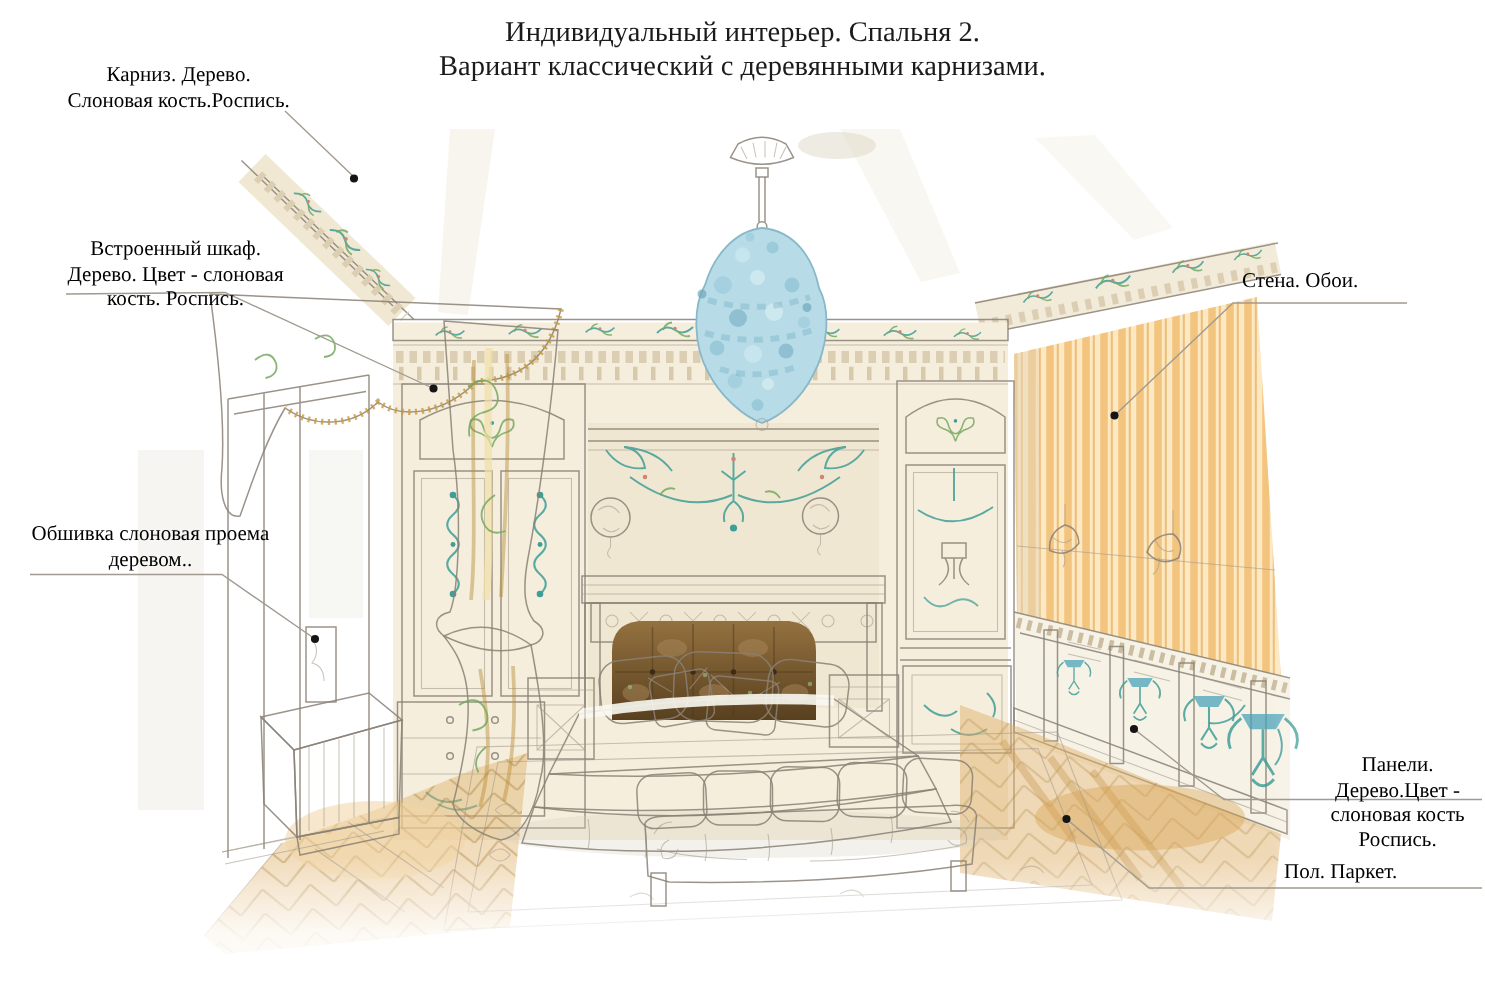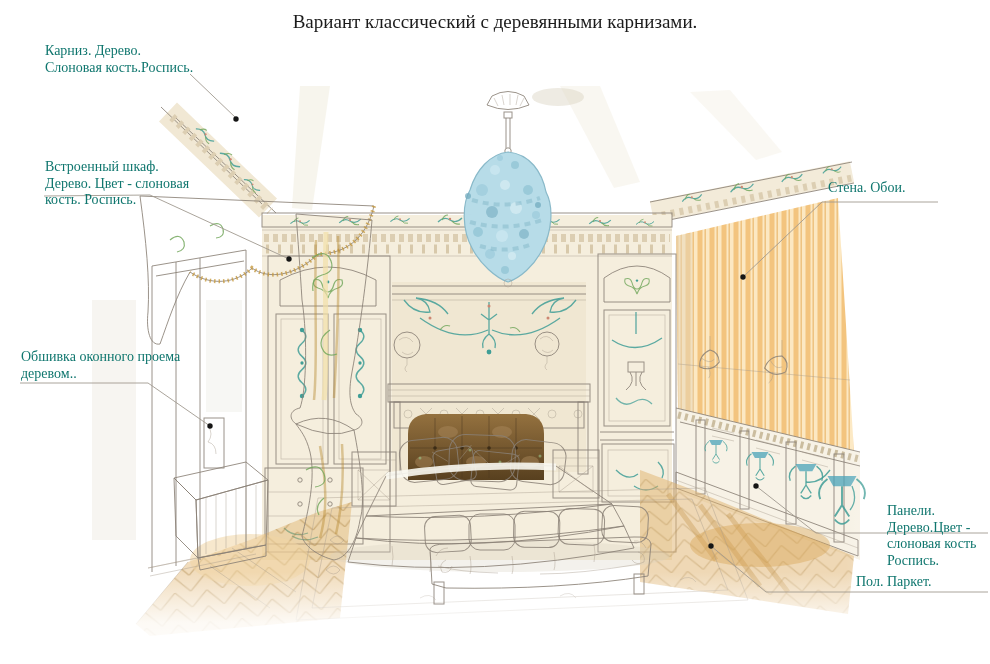--- a/index.html
+++ b/index.html
@@ -1,21 +1,21 @@
 <!DOCTYPE html>
 <html><head>
 <meta charset="utf-8">
 <style>
   html,body{margin:0;padding:0;background:#fff;}
   .stage{position:relative;width:990px;height:664px;background:#ffffff;overflow:hidden;
          font-family:"Liberation Serif",serif;}
   .stage svg{position:absolute;left:0;top:0;}
   .title-block{position:absolute;top:10px;left:0;width:990px;text-align:center;
                color:#1b1b1b;font-size:19px;line-height:23px;}
-  .lbl{position:absolute;font-size:14px;line-height:16.5px;color:#0f766e;white-space:pre-line;}
+  .lbl{position:absolute;font-size:14px;line-height:16.5px;color:#000000;white-space:pre-line;text-align:center;}
   
   .pl{stroke:#8a8076;stroke-width:1;fill:none;opacity:.85;}
   .pl2{stroke:#a59b8c;stroke-width:.7;fill:none;opacity:.6;}
   .teal{stroke:#3f9e96;stroke-width:1.3;fill:none;opacity:.85;}
   .grn{stroke:#74a85e;stroke-width:1.2;fill:none;opacity:.85;}
   .ldr{stroke:#a09a90;stroke-width:.9;fill:none;}
 </style>
 </head>
 <body>
 
@@ -422,29 +422,30 @@
     <polyline class="ldr" points="938,202 822,202 743,277"></polyline>
     <circle cx="743" cy="277" r="2.7" fill="#151515"></circle>
     <polyline class="ldr" points="988,533 816,533 756,486"></polyline>
     <circle cx="756" cy="486" r="2.7" fill="#151515"></circle>
     <polyline class="ldr" points="988,592 766,592 711,546"></polyline>
     <circle cx="711" cy="546" r="2.7" fill="#151515"></circle>
   </g>
 </svg>
 
   <div class="title-block">
+    <div>Индивидуальный интерьер. Спальня 2.</div>
     <div>Вариант классический с деревянными карнизами.</div>
   </div>
 
   <div class="lbl" style="left:45px;top:43px;">Карниз. Дерево.
 Слоновая кость.Роспись.</div>
   <div class="lbl" style="left:45px;top:159px;">Встроенный шкаф.
 Дерево. Цвет - слоновая
 кость. Роспись.</div>
-  <div class="lbl" style="left:21px;top:349px;">Обшивка оконного проема
+  <div class="lbl" style="left:21px;top:349px;">Обшивка слоновая проема
 деревом..</div>
   <div class="lbl" style="left:828px;top:180px;">Стена. Обои.</div>
   <div class="lbl" style="left:887px;top:467px;margin-top:36px;">Панели.
 Дерево.Цвет -
 слоновая кость
 Роспись.</div>
   <div class="lbl" style="left:836px;top:574px;margin-left:20px;">Пол. Паркет.</div>
 </div>
 
 </body></html>

